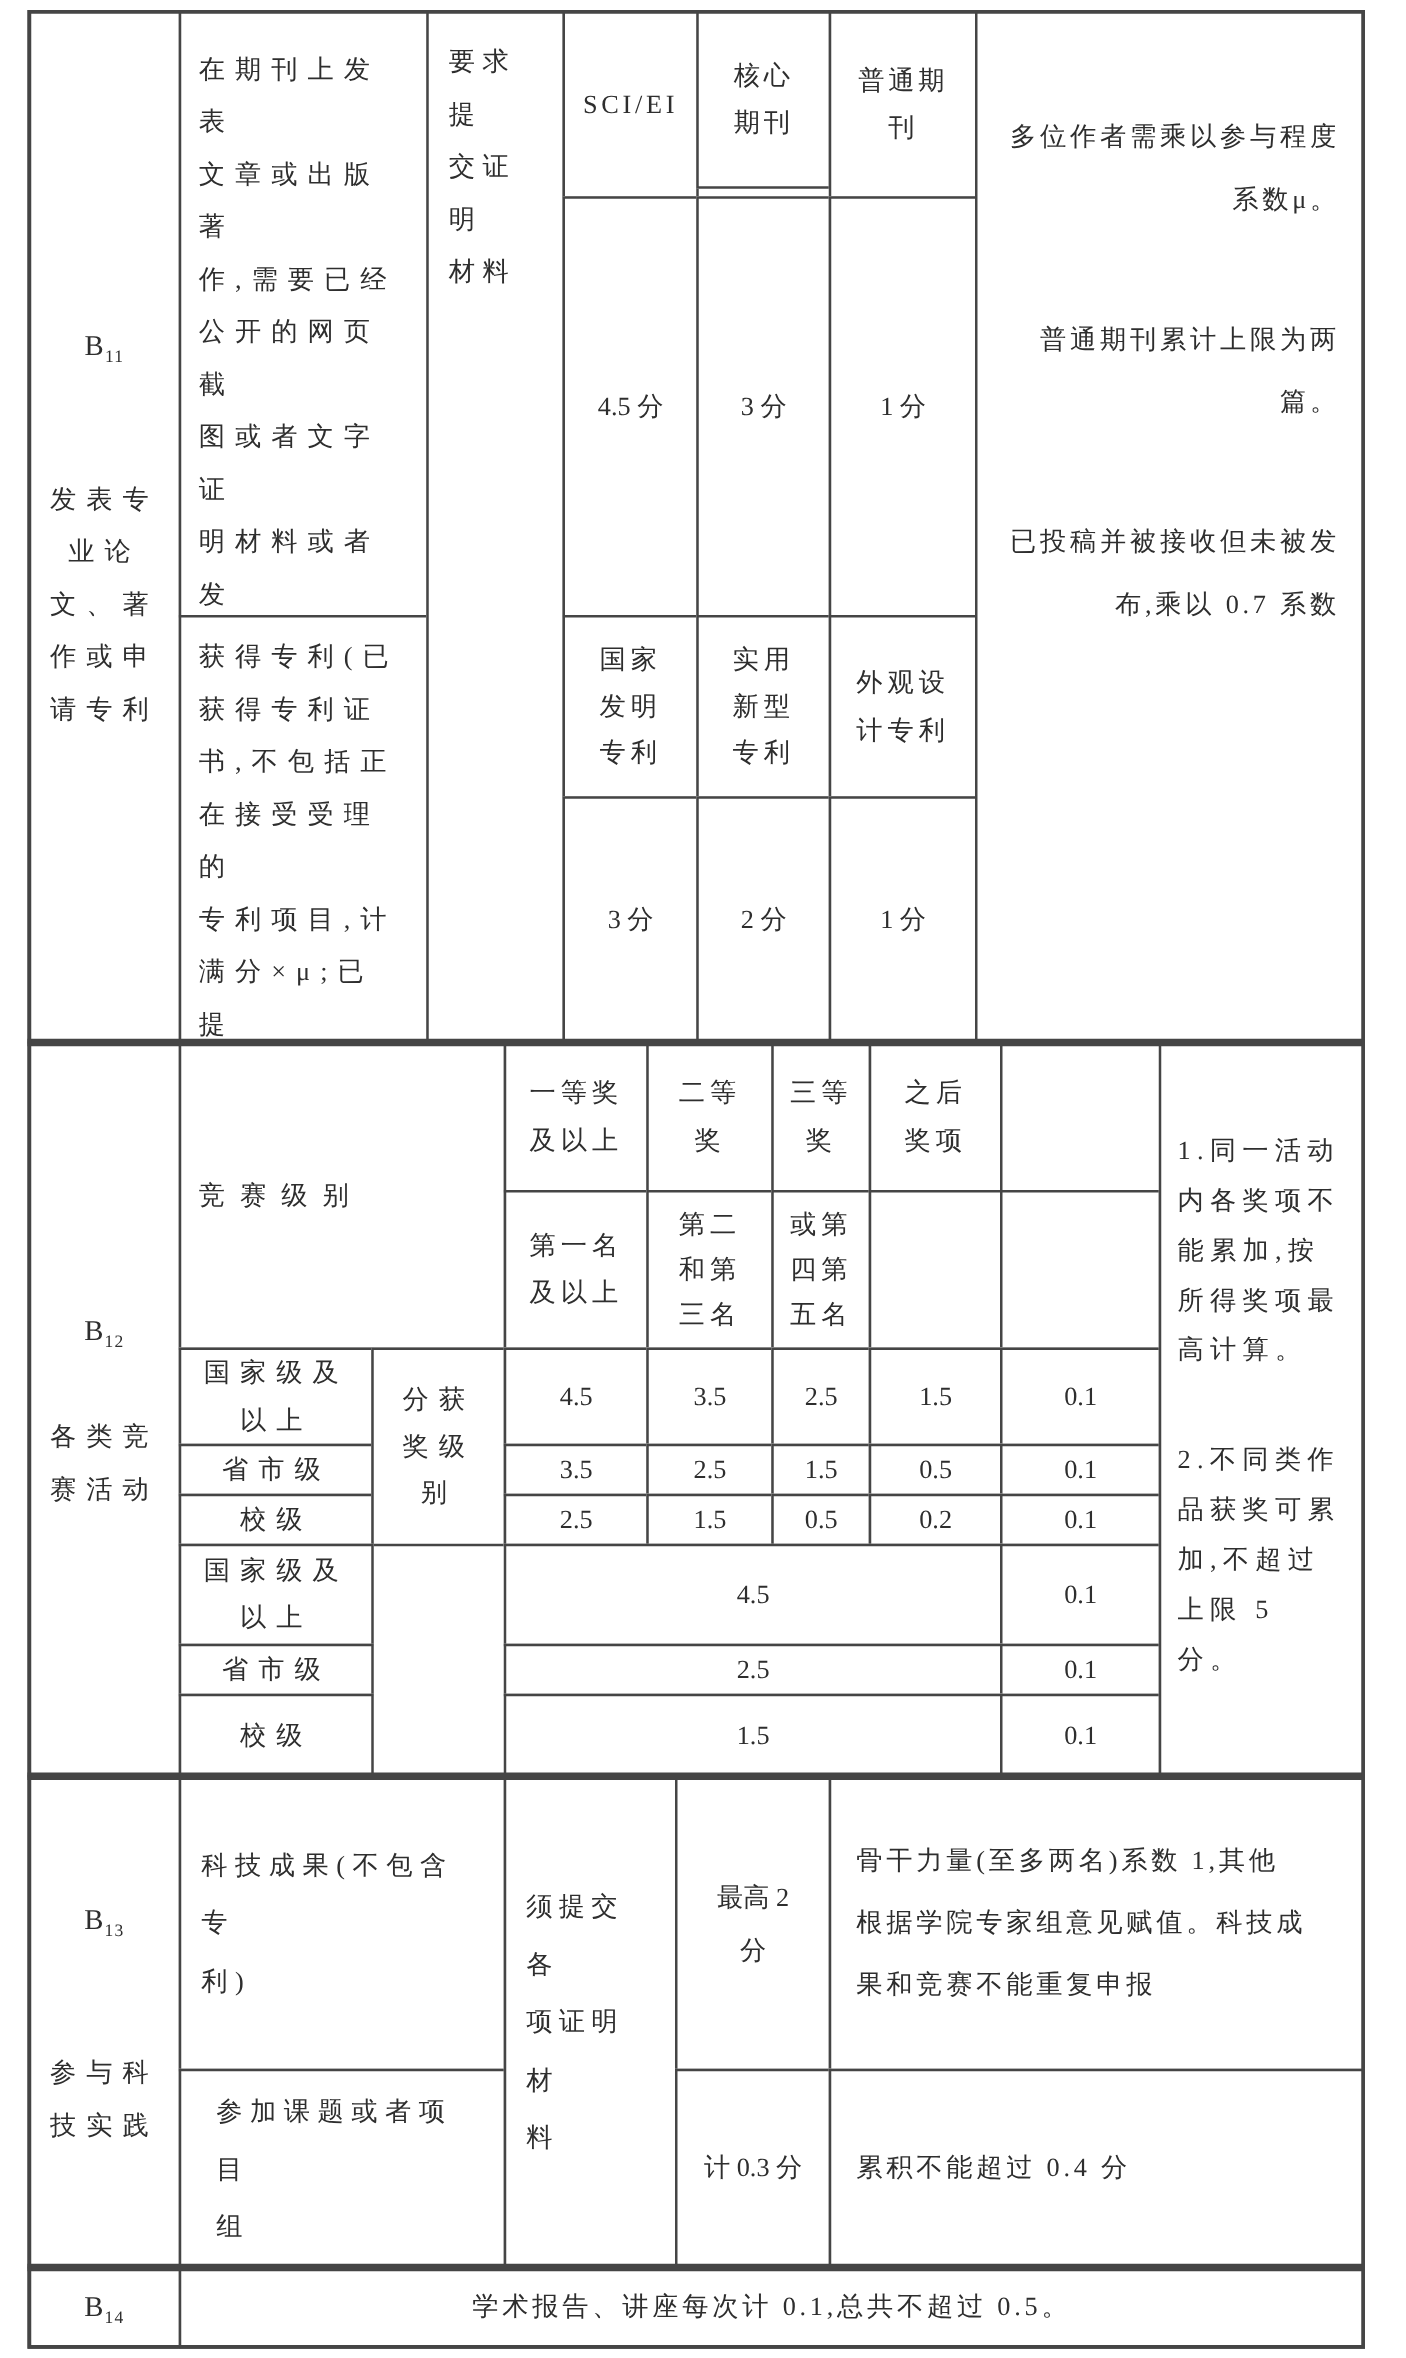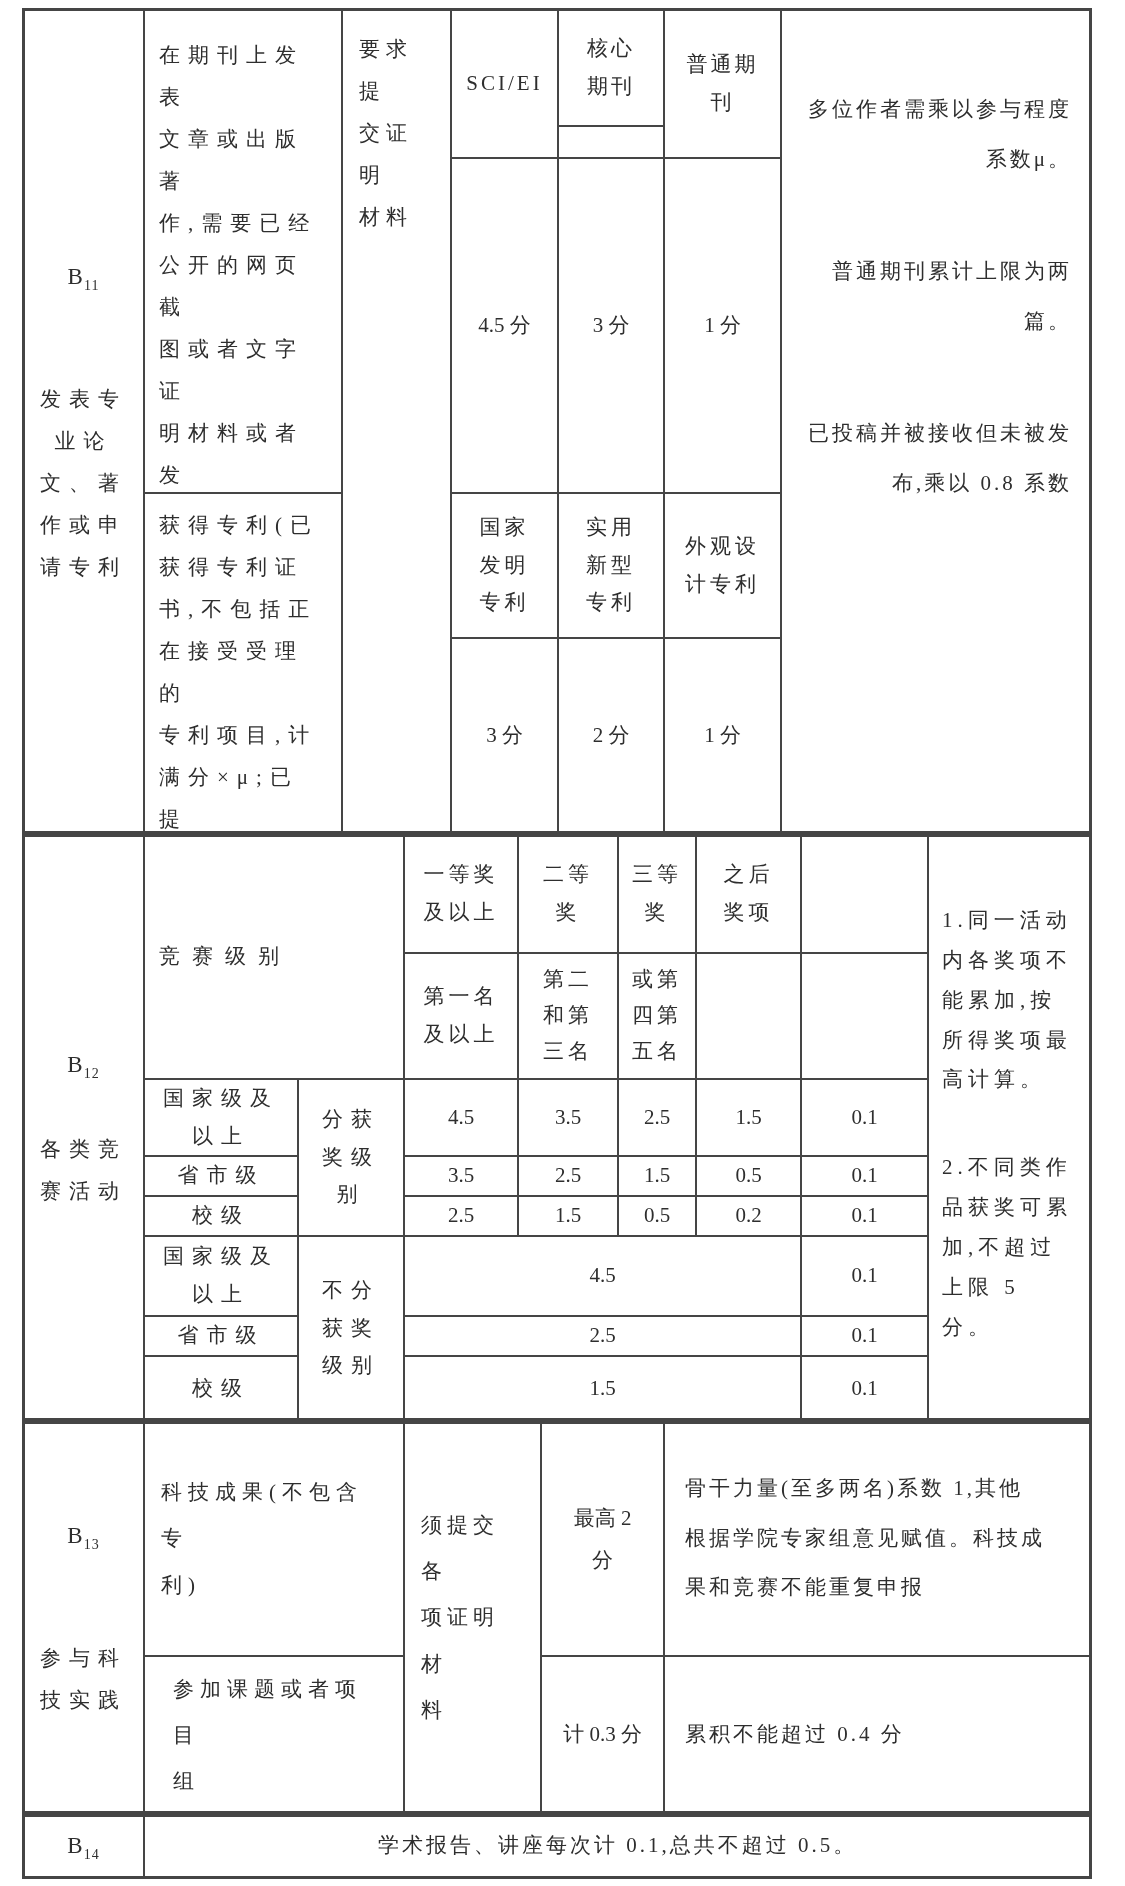--- a/index.html
+++ b/index.html
@@ -73,21 +73,21 @@
 专利项目,计
 满分×μ;已提
 交未获批计
 0.3)</div>
 
   <div class="cell tl pad-proof lh20 ls6" style="left:319px;top:0;width:111px;height:827px">要求提
 交证明
 材料</div>
 
   <div class="cell cc lh18 ls3" style="left:428px;top:0;width:109px;height:151px">SCI/EI</div>
-  <div class="cell cc lh18 ls3" style="left:535px;top:0;width:108px;height:119px">核心
+  <div class="cell cc lh18 ls3" style="left:535px;top:0;width:108px;height:143px">核心
 期刊</div>
   <div class="cell cc lh18 ls3" style="left:641px;top:0;width:119px;height:151px">普通期
 刊</div>
 
   <div class="cell cc" style="left:428px;top:149px;width:109px;height:337px">4.5 分</div>
   <div class="cell cc" style="left:535px;top:149px;width:108px;height:337px">3 分</div>
   <div class="cell cc" style="left:641px;top:149px;width:119px;height:337px">1 分</div>
 
   <div class="cell cc lh18 ls4" style="left:428px;top:484px;width:109px;height:147px">国家
 发明
@@ -101,21 +101,21 @@
   <div class="cell cc" style="left:428px;top:629px;width:109px;height:198px">3 分</div>
   <div class="cell cc" style="left:535px;top:629px;width:108px;height:198px">2 分</div>
   <div class="cell cc" style="left:641px;top:629px;width:119px;height:198px">1 分</div>
 
   <div class="cell tl notes lh235 ls3" style="left:758px;top:0;width:312px;height:827px">
     <p>多位作者需乘以参与程度
 系数μ。</p>
     <p>普通期刊累计上限为两
 篇。</p>
     <p>已投稿并被接收但未被发
-布,乘以 0.8 系数</p>
+布,乘以 0.7 系数</p>
   </div>
 
   <div class="cell cc mt0" style="left:0;top:825px;width:123px;height:589px">
     <div>
       <div class="rid"><span>B</span><sub>12</sub></div>
       <div class="rcat">各类竞
 赛活动</div>
     </div>
   </div>
 
@@ -166,23 +166,20 @@
   <div class="cell cc" style="left:495px;top:1187px;width:102px;height:42px">1.5</div>
   <div class="cell cc" style="left:595px;top:1187px;width:80px;height:42px">0.5</div>
   <div class="cell cc" style="left:673px;top:1187px;width:107px;height:42px">0.2</div>
   <div class="cell cc" style="left:778px;top:1187px;width:129px;height:42px">0.1</div>
 
   <div class="cell cc lh18 ls8" style="left:121px;top:1227px;width:156px;height:82px">国家级及
 以上</div>
   <div class="cell cc lh18 ls8" style="left:121px;top:1307px;width:156px;height:42px">省市级</div>
   <div class="cell cc lh18 ls8" style="left:121px;top:1347px;width:156px;height:67px">校级</div>
 
-  <div class="cell cc lh18 ls8" style="left:275px;top:1227px;width:108px;height:187px">不分
-获奖
-级别</div>
 
   <div class="cell cc" style="left:381px;top:1227px;width:399px;height:82px">4.5</div>
   <div class="cell cc" style="left:778px;top:1227px;width:129px;height:82px">0.1</div>
   <div class="cell cc" style="left:381px;top:1307px;width:399px;height:42px">2.5</div>
   <div class="cell cc" style="left:778px;top:1307px;width:129px;height:42px">0.1</div>
   <div class="cell cc" style="left:381px;top:1347px;width:399px;height:67px">1.5</div>
   <div class="cell cc" style="left:778px;top:1347px;width:129px;height:67px">0.1</div>
 
   <div class="cell tl notes2 ls5" style="left:905px;top:825px;width:165px;height:589px">
     <p>1.同一活动

